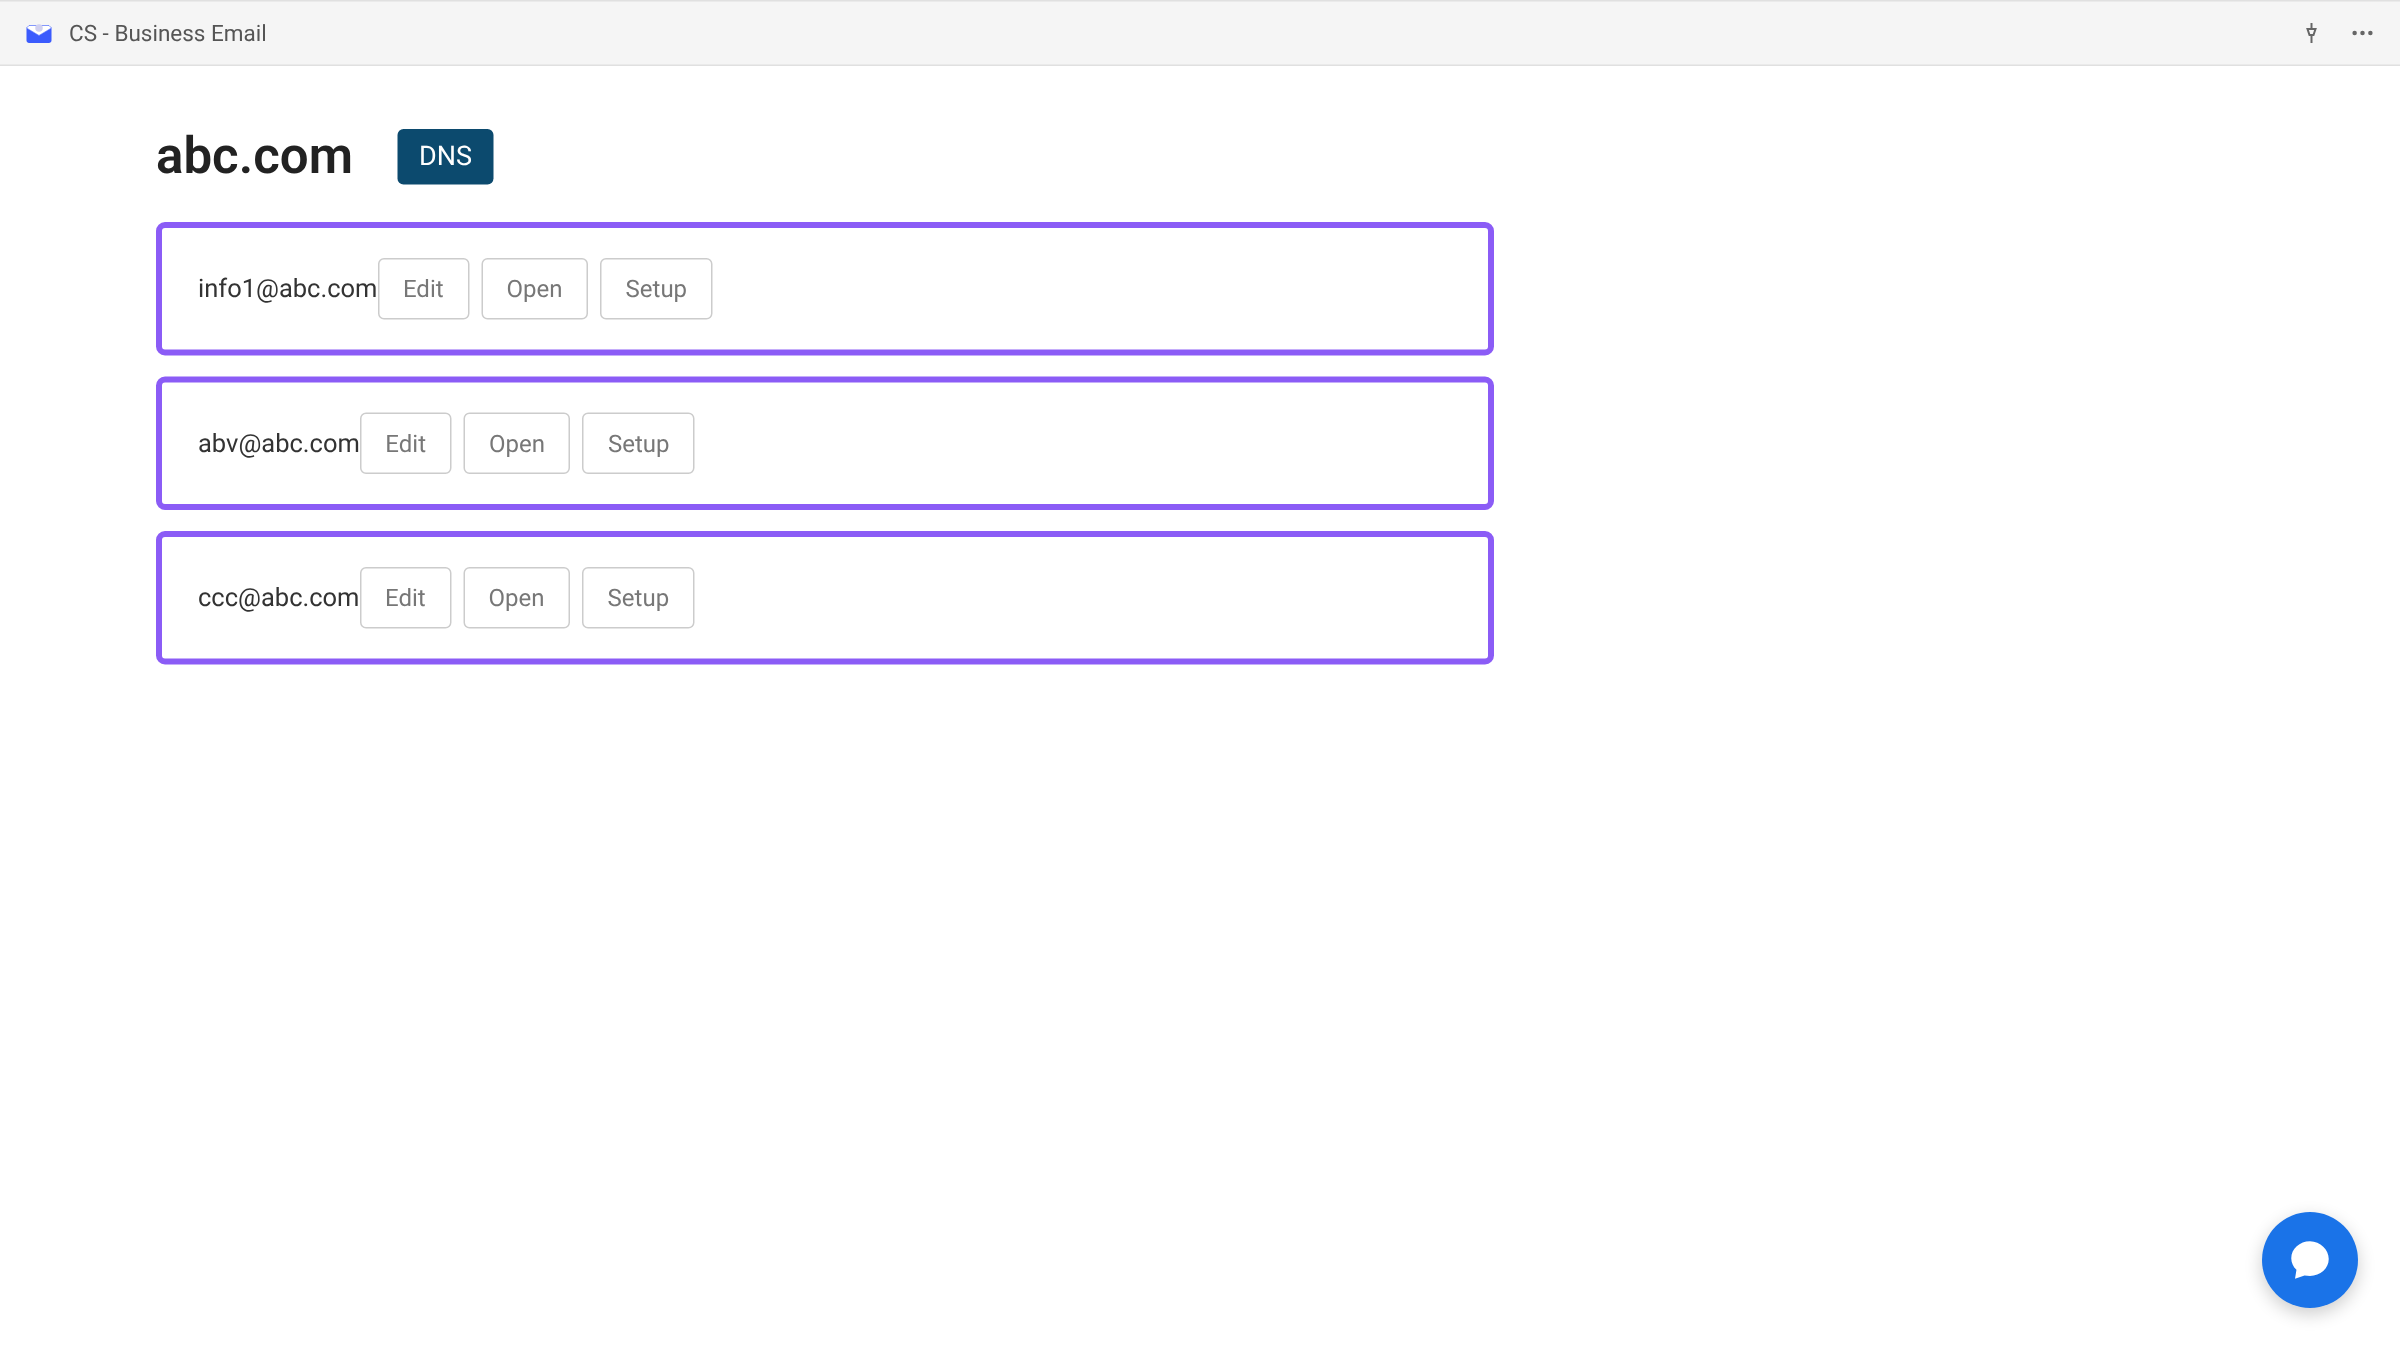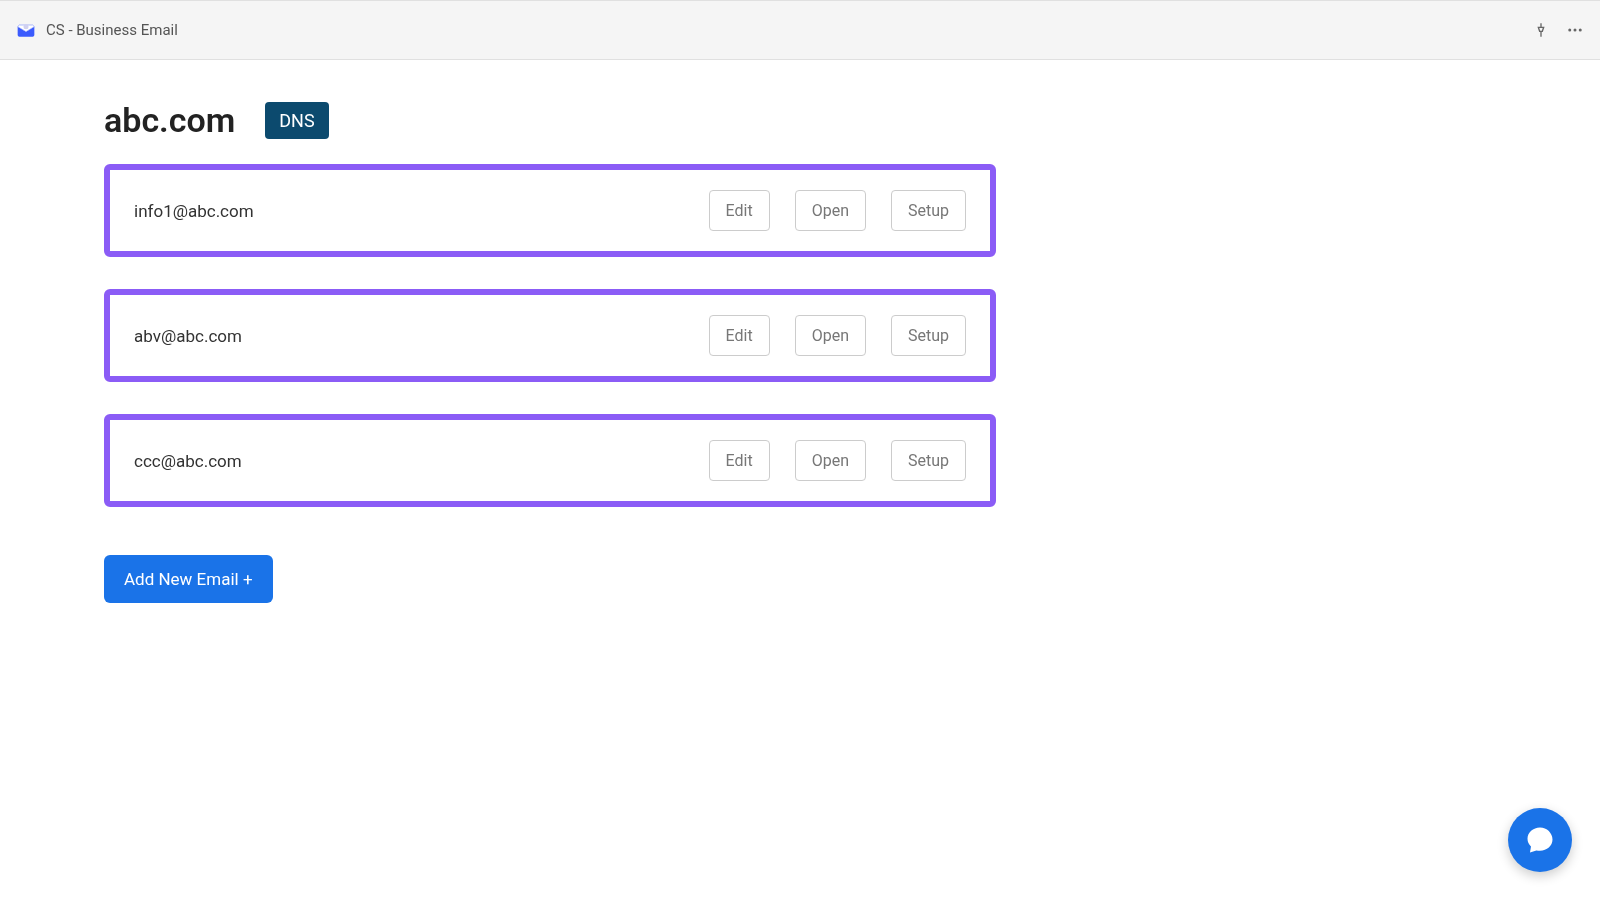--- a/index.html
+++ b/index.html
@@ -9,21 +9,21 @@
       color: #333;
     }
     .top-bar {
       display: flex;
       align-items: center;
       justify-content: space-between;
       background: #f5f5f5;
       border-top: 1px solid #e0e0e0;
       border-bottom: 1px solid #e0e0e0;
       padding: 10px 16px;
-      height: 60px;
+      height: 44px;
     }
     .top-bar-left {
       display: flex;
       align-items: center;
       gap: 10px;
     }
     .app-icon {
       width: 20px;
       height: 20px;
       display: inline-flex;
@@ -65,36 +65,36 @@
     }
     .dns-badge {
       background: #0c4a6e;
       color: #fff;
       font-size: 18px;
       padding: 8px 14px;
       border-radius: 4px;
       cursor: pointer;
     }
     .email-card {
-      border: 6px solid #8b5cf6;
+      border: 4px solid #8b5cf6;
       border-radius: 6px;
       padding: 20px 24px;
-      margin-bottom: 32px;
+      margin-bottom: 14px;
       display: flex;
       align-items: center;
-      justify-content: space-between;
+      justify-content: flex-start;
       min-height: 86px;
     }
     .email-address {
       font-size: 17px;
       color: #333;
     }
     .card-actions {
       display: flex;
-      gap: 25px;
+      gap: 8px;
     }
     .action-btn {
       border: 1px solid #ccc;
       background: #fff;
       color: #777;
       font-size: 16px;
       padding: 10px 16px;
       border-radius: 4px;
       cursor: pointer;
       font-family: inherit;
@@ -181,20 +181,19 @@
 
   <div class="email-card">
     <span class="email-address">ccc@abc.com</span>
     <div class="card-actions">
       <button class="action-btn">Edit</button>
       <button class="action-btn">Open</button>
       <button class="action-btn">Setup</button>
     </div>
   </div>
 
-  <button class="add-email-btn">Add New Email +</button>
 </div>
 
 <div class="chat-bubble">
   <svg width="30" height="30" viewBox="0 0 24 24" fill="#fff">
     <path d="M12 2C6.48 2 2 6.02 2 11c0 2.4 1.06 4.58 2.78 6.18L4 22l5.09-1.7C10.02 20.43 11 20.5 12 20.5c5.52 0 10-4.02 10-9S17.52 2 12 2z"></path>
   </svg>
 </div>
 
 </body></html>

